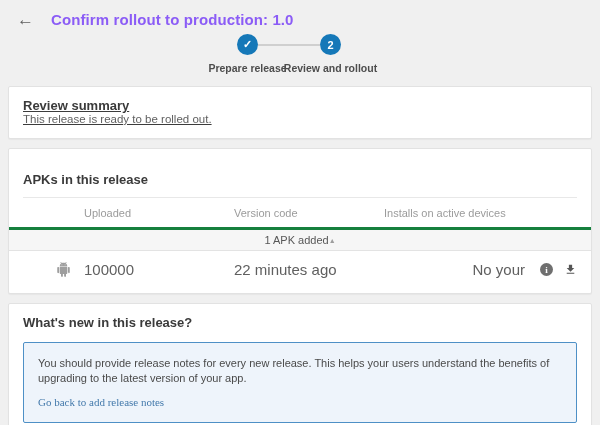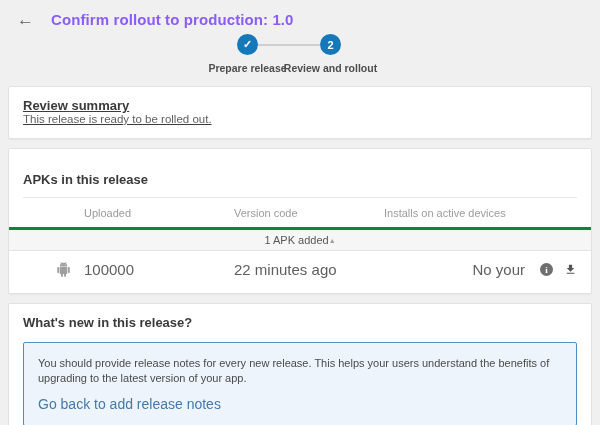--- a/index.html
+++ b/index.html
@@ -79,21 +79,21 @@
   
   .card-whatsnew { margin-top:9px; }
   .notice-box {
     margin-top:12px;
     background:var(--notice-bg,#eef4fb);
     border:1.5px solid var(--notice-border,#4e90c6);
     border-radius:2px;
     padding:13px 14px 12px;
   }
   .notice-text { font-size:11px; color:#4a4a4a; line-height:1.35; }
-  .notice-link { margin-top:10px; font-size:14px; color:var(--link-blue,#4379ab); cursor:pointer; display:inline-block; }
+  .notice-link { margin-top:10px; font-size:11px; color:var(--link-blue,#4379ab); cursor:pointer; display:inline-block;font-family:Liberation Serif, serif; }
   svg { display:block; }
 </style>
 </head>
 <body>
 
 <div class="page">
 
   <div class="header">
     <span class="back-arrow">←</span>
     <span class="page-title">Confirm rollout to production: 1.0</span>

